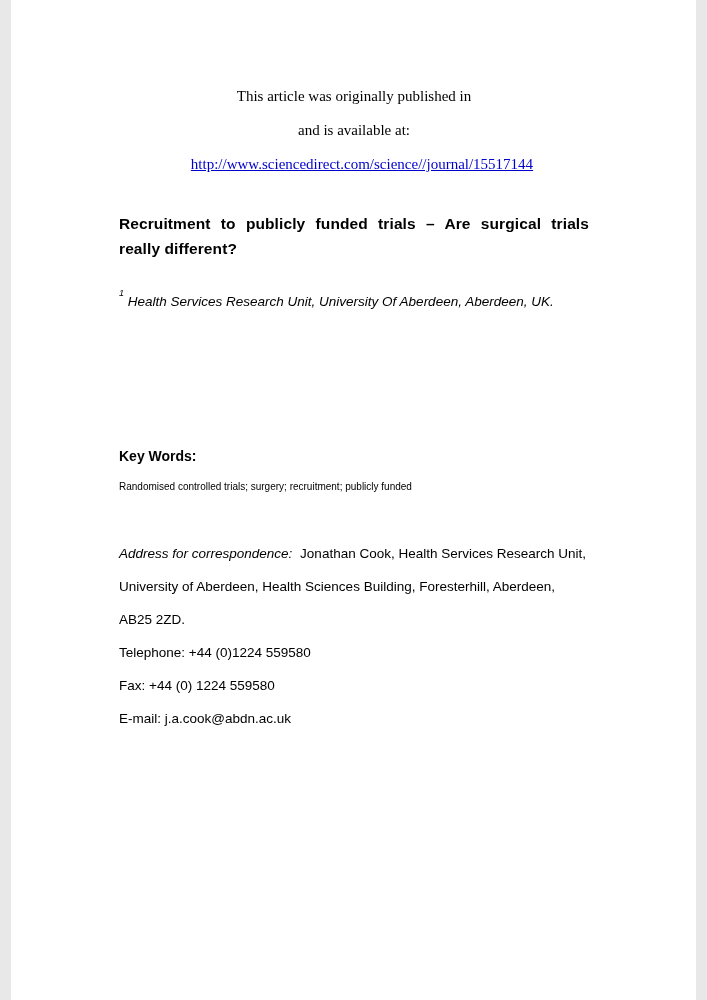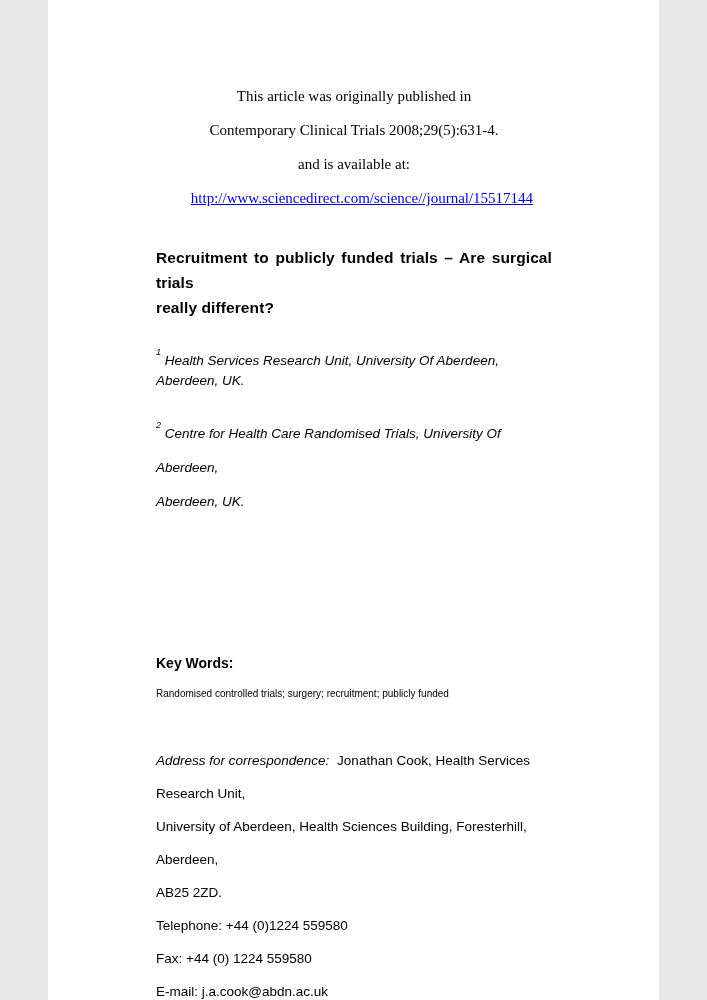--- a/index.html
+++ b/index.html
@@ -1,18 +1,18 @@
 <!DOCTYPE html>
 <html><head>
 <meta charset="utf-8">
 <style>
   * { margin: 0; padding: 0; box-sizing: border-box; }
   html, body { background: #e8e8e8; }
   .page {
-    width: 611px;
+    width: 685px;
     height: 1000px;
     background: #ffffff;
     color: #000000;
     position: relative;
     margin: 0 auto;
     overflow: hidden;
     font-family: "Liberation Sans", sans-serif;
   }
   .content {
     padding: 79px 107px 0 108px; 
@@ -81,36 +81,31 @@
   .corr-rest { margin-left: 4px; }
 </style>
 </head>
 <body>
 
 <div class="page">
   <div class="content">
 
     <div class="pub-header">
       <div class="hline">This article was originally published in</div>
-      <div class="hline">Contemporary Clinical Trials 2008;29(5):631-4.</div>
       <div class="hline"><span>and is available at: </span><span class="availability-link" id="journal-link" style="color: rgb(0, 0, 204); padding-left: 16px;">http://www.sciencedirect.com/science//journal/15517144</span></div>
     </div>
 
     <div class="article-title">
       <div class="title-line-justified">Recruitment to publicly funded trials – Are surgical trials</div>
       <div>really different?</div>
     </div>
 
 
     <div class="affiliation-1"><sup class="affil-sup">1</sup><span> Health Services Research Unit, University Of Aberdeen, Aberdeen, UK.</span></div>
 
-    <div class="affiliation-2">
-      <div><sup class="affil-sup">2</sup><span> Centre for Health Care Randomised Trials, University Of Aberdeen,</span></div>
-      <div>Aberdeen, UK.</div>
-    </div>
 
     <div class="keywords-heading">Key Words:</div>
     <div class="keywords-text">Randomised controlled trials; surgery; recruitment; publicly funded</div>
 
     <div class="correspondence">
       <div class="ds-line"><span class="corr-label">Address for correspondence:</span><span class="corr-rest"> Jonathan Cook, Health Services Research Unit,</span></div>
       <div class="ds-line">University of Aberdeen, Health Sciences Building, Foresterhill, Aberdeen,</div>
       <div class="ds-line">AB25 2ZD.</div>
       <div class="ds-line">Telephone: +44 (0)1224 559580</div>
       <div class="ds-line">Fax: +44 (0) 1224 559580</div>

